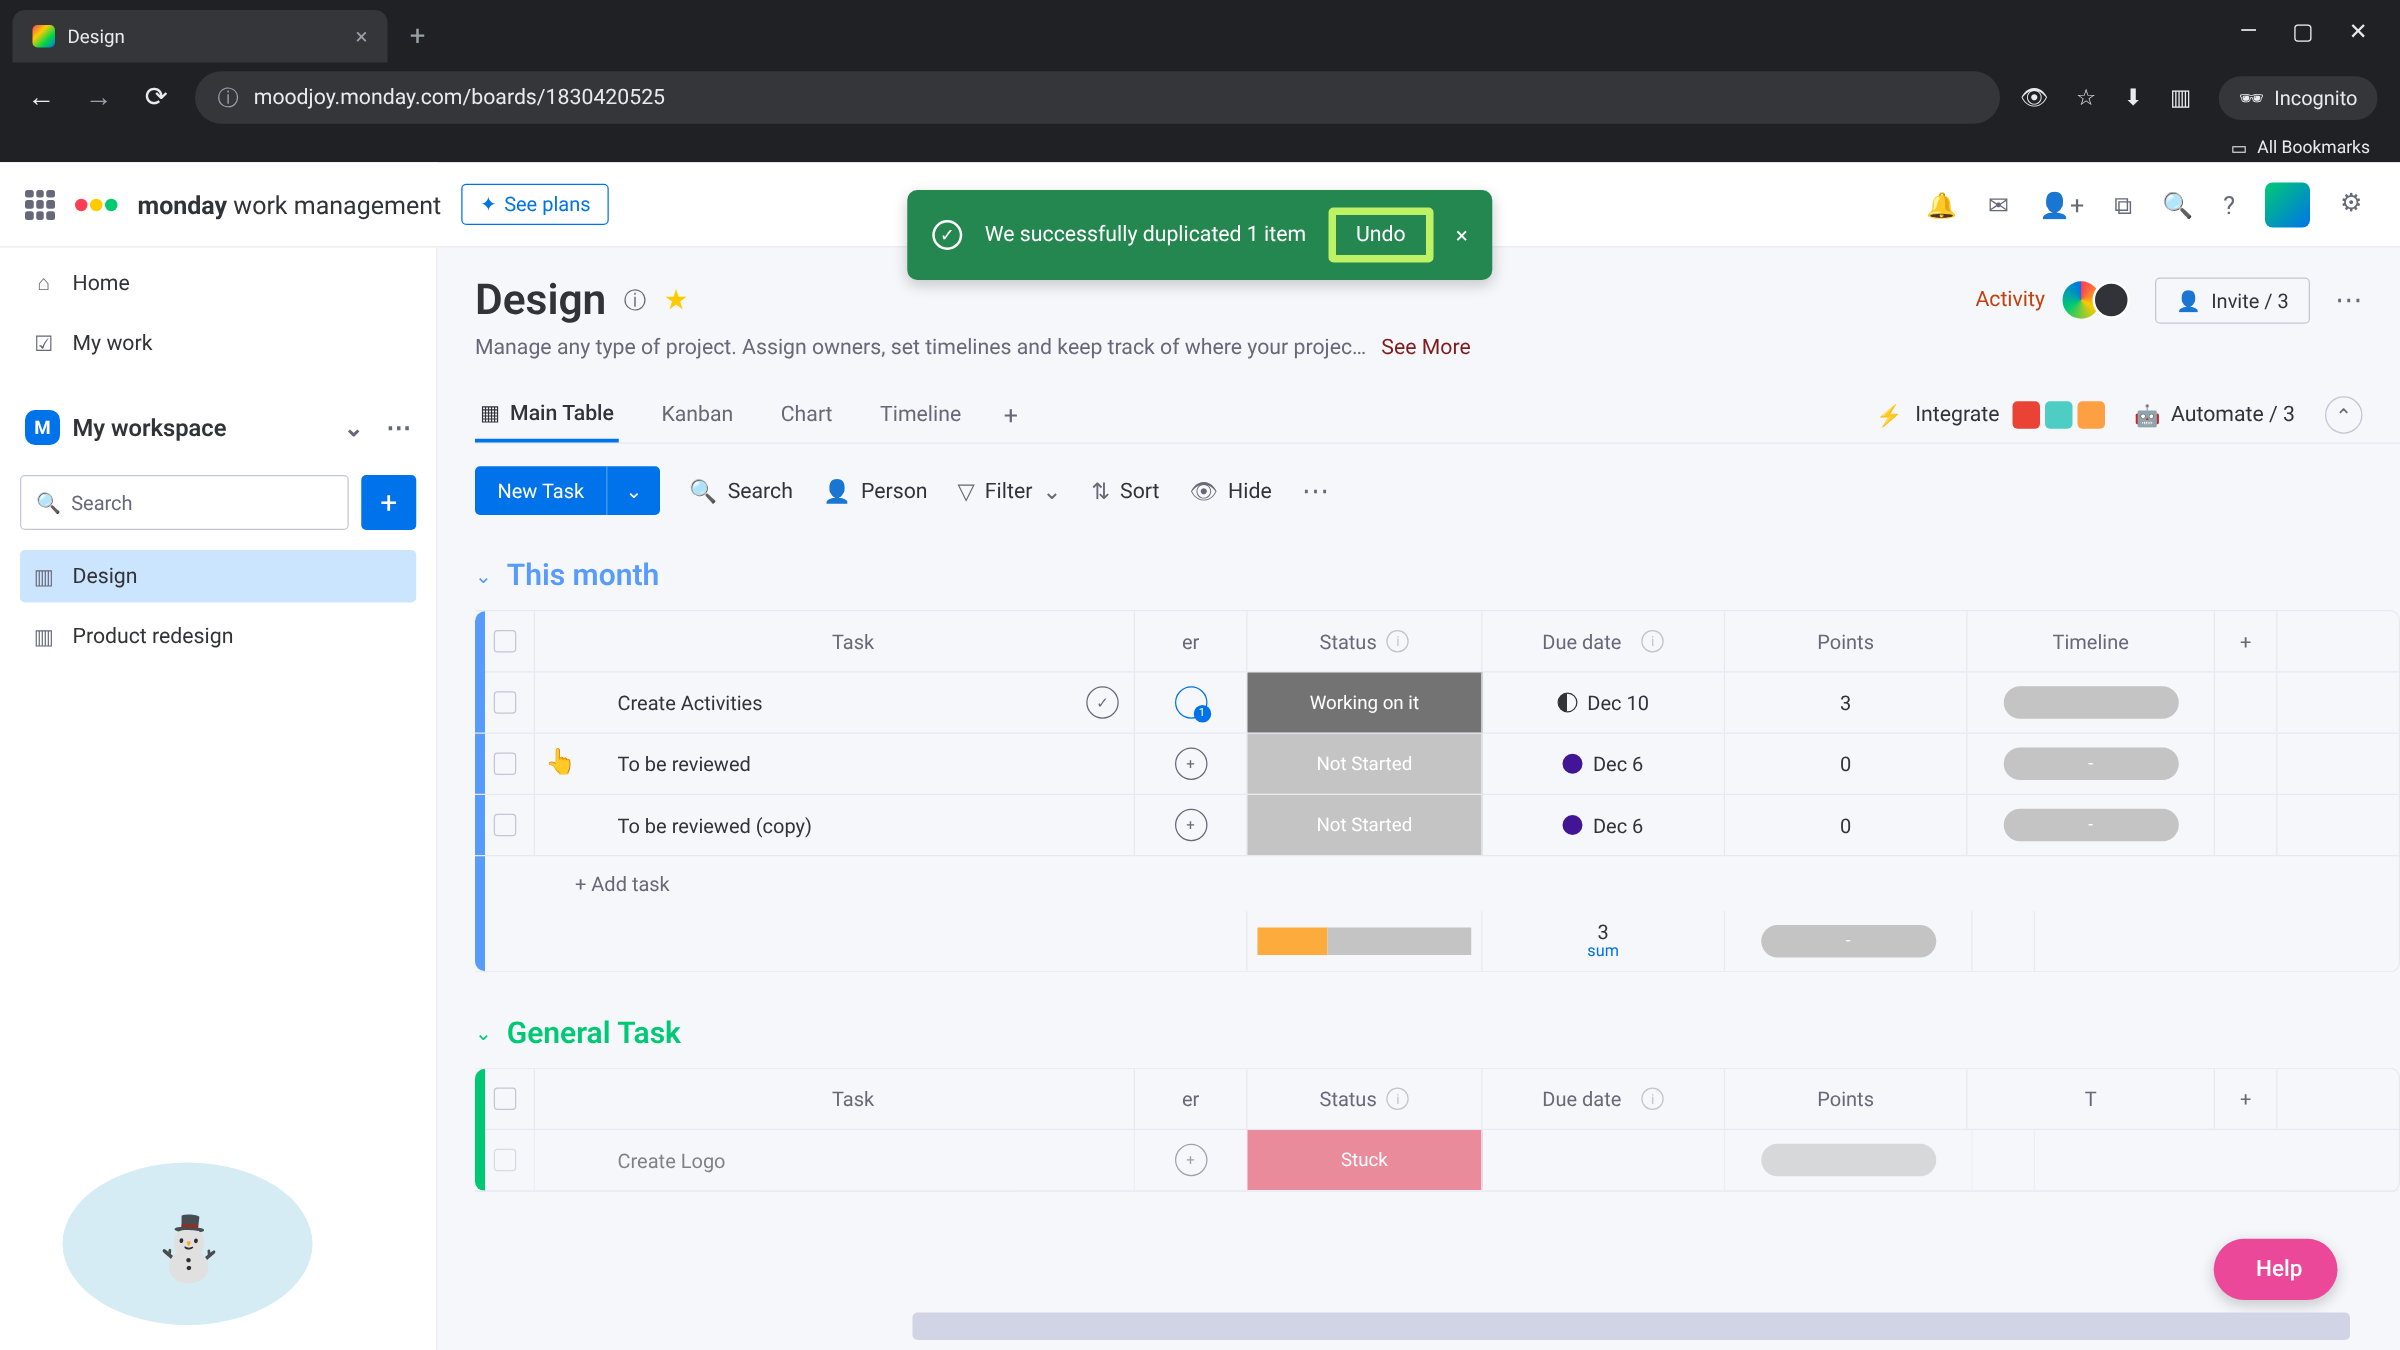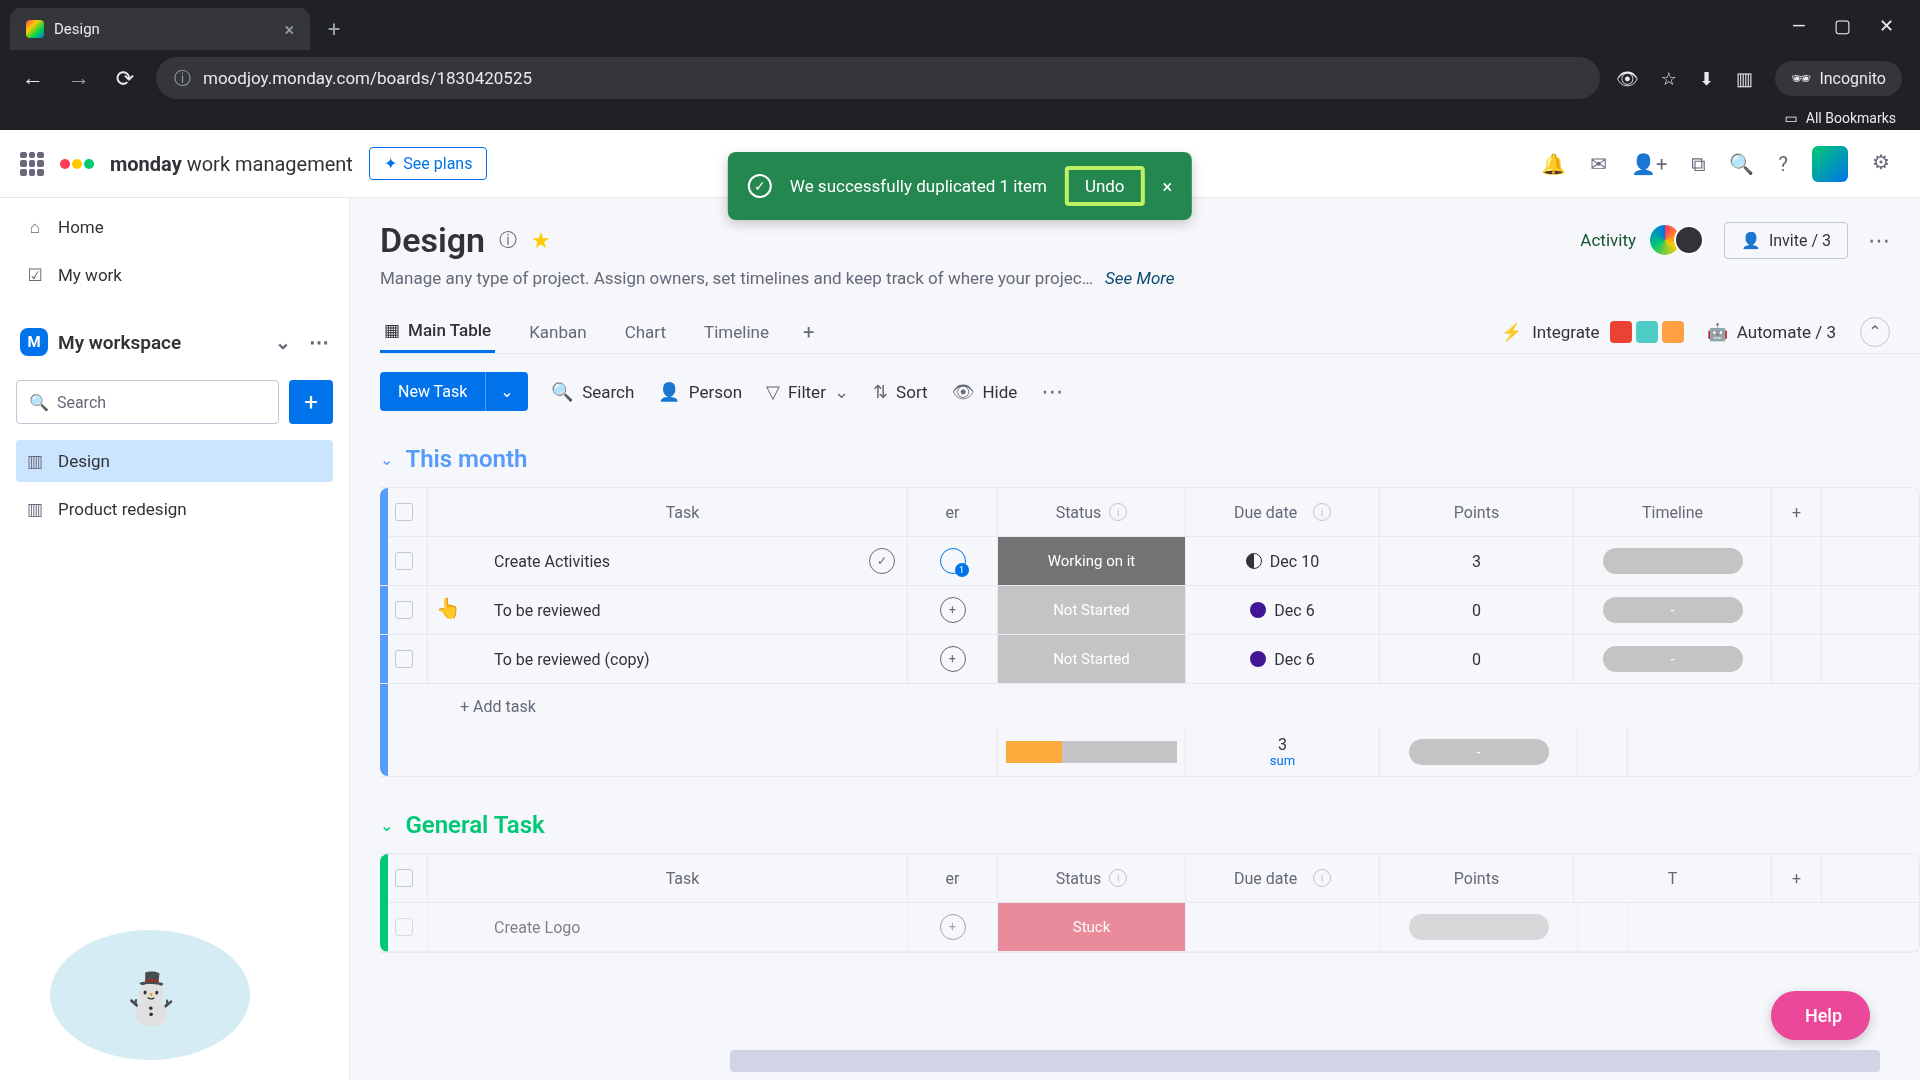--- a/index.html
+++ b/index.html
@@ -35,21 +35,21 @@
 .brand { font-size: 20px; color: #323338; }
 .brand b { font-weight: 700; }
 .see-plans { border: 1px solid #0073ea; color: #0073ea; padding: 6px 14px; border-radius: 4px; font-size: 16px; display: flex; align-items: center; gap: 6px; }
 .header-right { margin-left: auto; display: flex; align-items: center; gap: 24px; color: #676879; font-size: 20px; }
 .avatar-sm { width: 36px; height: 36px; border-radius: 6px; background: linear-gradient(135deg,#00ca72,#0073ea); }
 .gear-color { width: 28px; height: 28px; }
 
 
 .toast { position: absolute; top: 152px; left: 50%; transform: translateX(-50%); background: #258750; color: #fff; border-radius: 8px; padding: 14px 20px; display: flex; align-items: center; gap: 18px; font-size: 17px; z-index: 20; box-shadow: 0 4px 12px rgba(0,0,0,.2); }
 .toast-check { width: 24px; height: 24px; border: 2px solid #fff; border-radius: 50%; display: flex; align-items: center; justify-content: center; font-size: 14px; }
-.toast-undo { border: 4px solid #bef264; padding: 6px 16px; border-radius: 4px; }
+.toast-undo { border: 6px solid #bef264; padding: 6px 16px; border-radius: 4px; }
 .toast-close { font-size: 18px; }
 
 
 .sidebar { width: 350px; background: #fff; padding: 76px 16px 16px; display: flex; flex-direction: column; gap: 6px; border-right: 1px solid #e6e9ef; position: relative; }
 .side-item { display: flex; align-items: center; gap: 12px; padding: 10px 8px; color: #323338; font-size: 17px; border-radius: 4px; }
 .side-item.selected { background: #cce5ff; }
 .side-icon { width: 22px; height: 22px; display: flex; align-items: center; justify-content: center; color: #676879; }
 .ws-row { display: flex; align-items: center; gap: 10px; padding: 10px 4px; font-size: 19px; font-weight: 600; color: #323338; margin-top: 16px; }
 .ws-badge { width: 28px; height: 28px; background: #0073ea; color: #fff; border-radius: 8px; display: flex; align-items: center; justify-content: center; font-size: 15px; font-weight: 700; }
 .ws-arrow { margin-left: auto; color: #676879; }
@@ -61,29 +61,29 @@
 .snowman { position: absolute; bottom: 40px; left: 120px; width: 50px; height: 70px; }
 .snowman::after { content: "⛄"; font-size: 50px; }
 
 
 .main { flex: 1; padding: 90px 0 0 30px; overflow: hidden; position: relative; }
 .board-header { display: flex; align-items: center; gap: 14px; }
 .board-title { font-size: 34px; font-weight: 600; color: #323338; }
 .info-icon-sm { color: #676879; font-size: 18px; }
 .star-icon { color: #ffcb00; font-size: 22px; }
 .board-header-right { margin-left: auto; display: flex; align-items: center; gap: 20px; padding-right: 30px; }
-.activity { font-size: 17px; color: #14532d; }
+.activity { font-size: 17px; color: #c2410c; }
 .avatar-pair { display: flex; }
 .avatar-pair span { width: 30px; height: 30px; border-radius: 50%; margin-left: -6px; }
 .av1 { background: conic-gradient(#ff3d57,#ffcb00,#00ca72,#0073ea); }
 .av2 { background: #323338; border: 2px solid #fff; }
 .invite-btn { border: 1px solid #c3c6d4; border-radius: 4px; padding: 8px 16px; display: flex; align-items: center; gap: 8px; font-size: 16px; color: #323338; }
 .more-dots { font-size: 22px; color: #676879; }
 .board-desc { color: #676879; font-size: 17px; margin-top: 8px; display: flex; align-items: center; gap: 12px; }
-.see-more { color: #0c4a6e; font-style: italic; }
+.see-more { color: #7f1d1d; }
 
 .tabs-row { display: flex; align-items: center; gap: 30px; margin-top: 22px; border-bottom: 1px solid #e6e9ef; position: relative; }
 .tab-item { padding: 10px 4px; font-size: 17px; color: #676879; display: flex; align-items: center; gap: 8px; }
 .tab-item.active { color: #323338; border-bottom: 3px solid #0073ea; font-weight: 500; }
 .tab-add { color: #676879; font-size: 20px; }
 .tabs-right { margin-left: auto; display: flex; align-items: center; gap: 24px; padding-right: 30px; }
 .integrate { display: flex; align-items: center; gap: 10px; font-size: 17px; color: #323338; }
 .int-icons { display: flex; gap: 4px; }
 .int-icons span { width: 22px; height: 22px; border-radius: 4px; }
 .ii1 { background: #ea4335; } .ii2 { background: #4ecdc4; } .ii3 { background: #ff9f43; }

